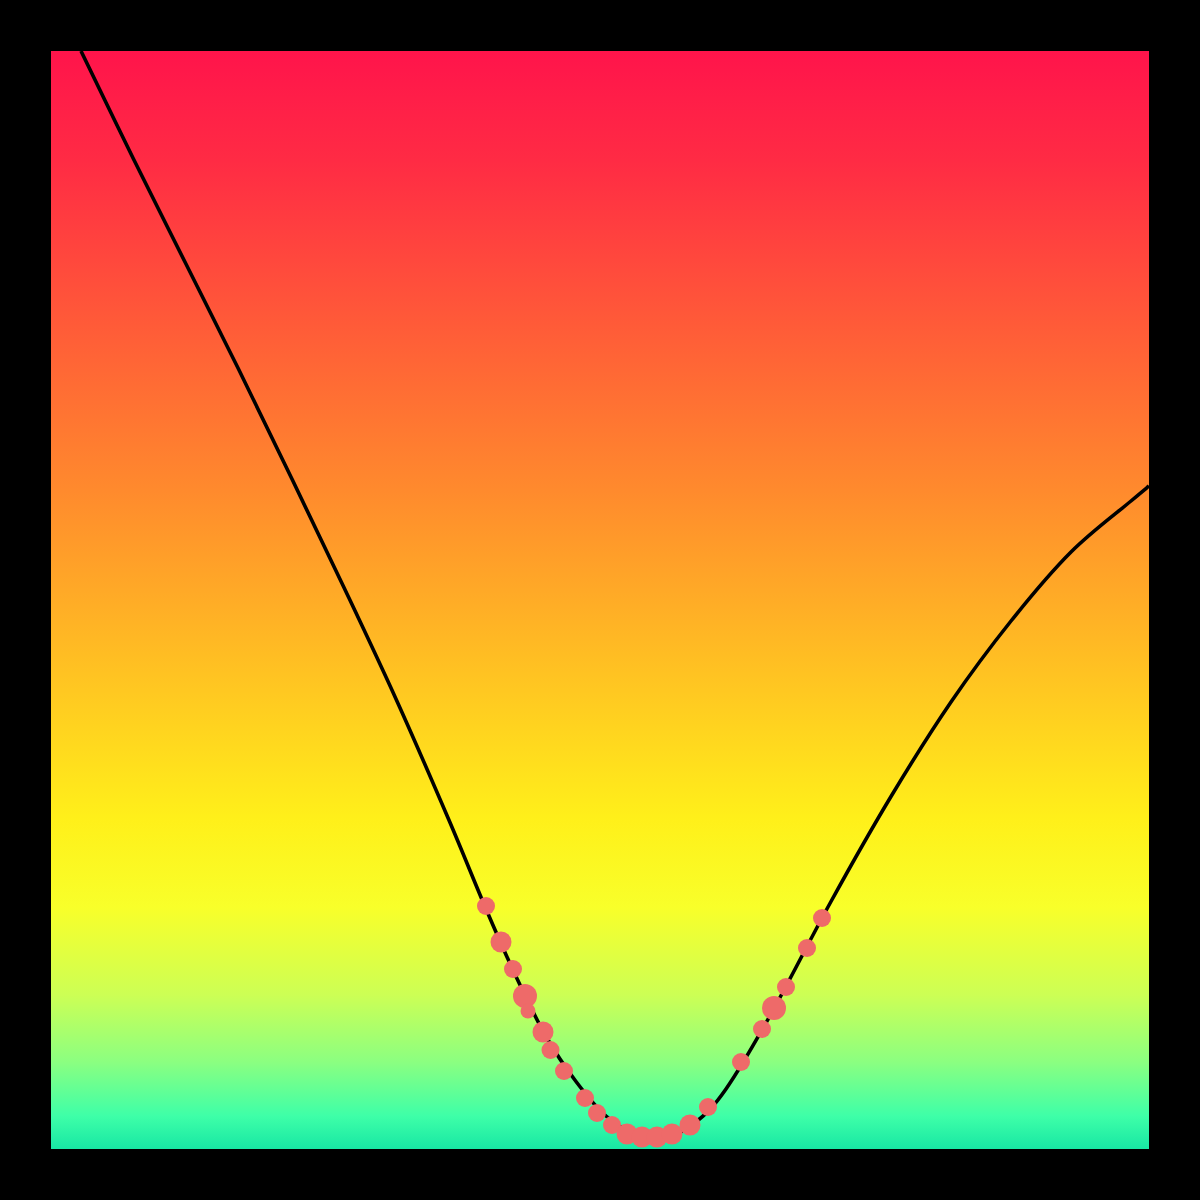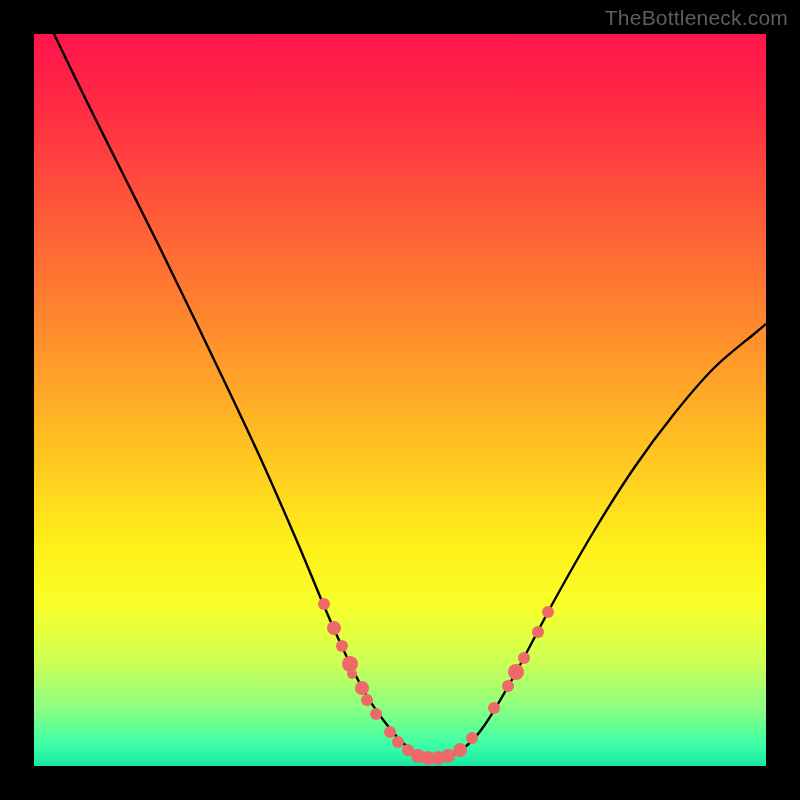--- a/index.html
+++ b/index.html
@@ -45,21 +45,20 @@
     font-size: 21px;
     font-weight: 500;
     letter-spacing: 0.2px;
   }
 </style>
 </head>
 <body>
 
 <div class="frame">
 
-  <div class="watermark">TheBottleneck.com</div>
 
   <div class="plot-area">
     <svg class="gradient-bg" width="732" height="732" viewBox="0 0 732 732" preserveAspectRatio="none">
       <defs>
         <linearGradient id="bg-grad" x1="0" y1="0" x2="0" y2="1">
             <stop offset="0.00%" stop-color="#ff144b"></stop>
             <stop offset="10.00%" stop-color="#ff2b44"></stop>
             <stop offset="25.00%" stop-color="#ff5b38"></stop>
             <stop offset="40.00%" stop-color="#ff8a2d"></stop>
             <stop offset="55.00%" stop-color="#ffbd23"></stop>

